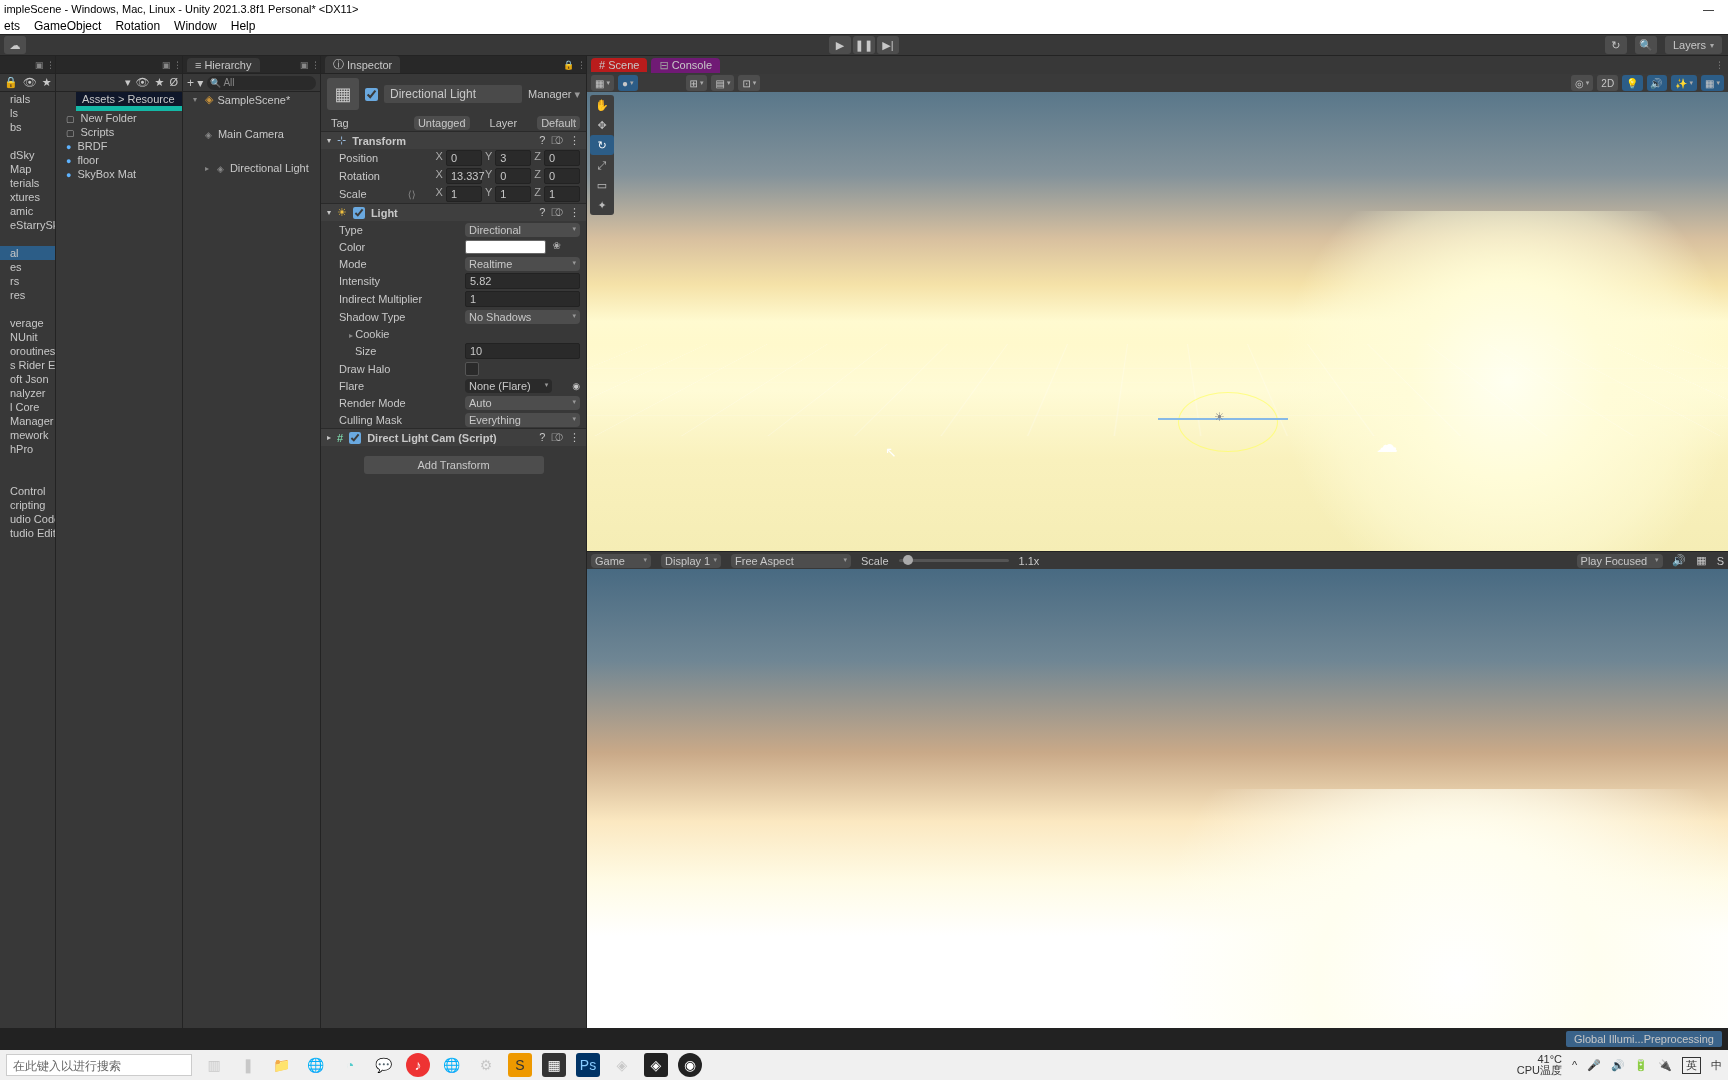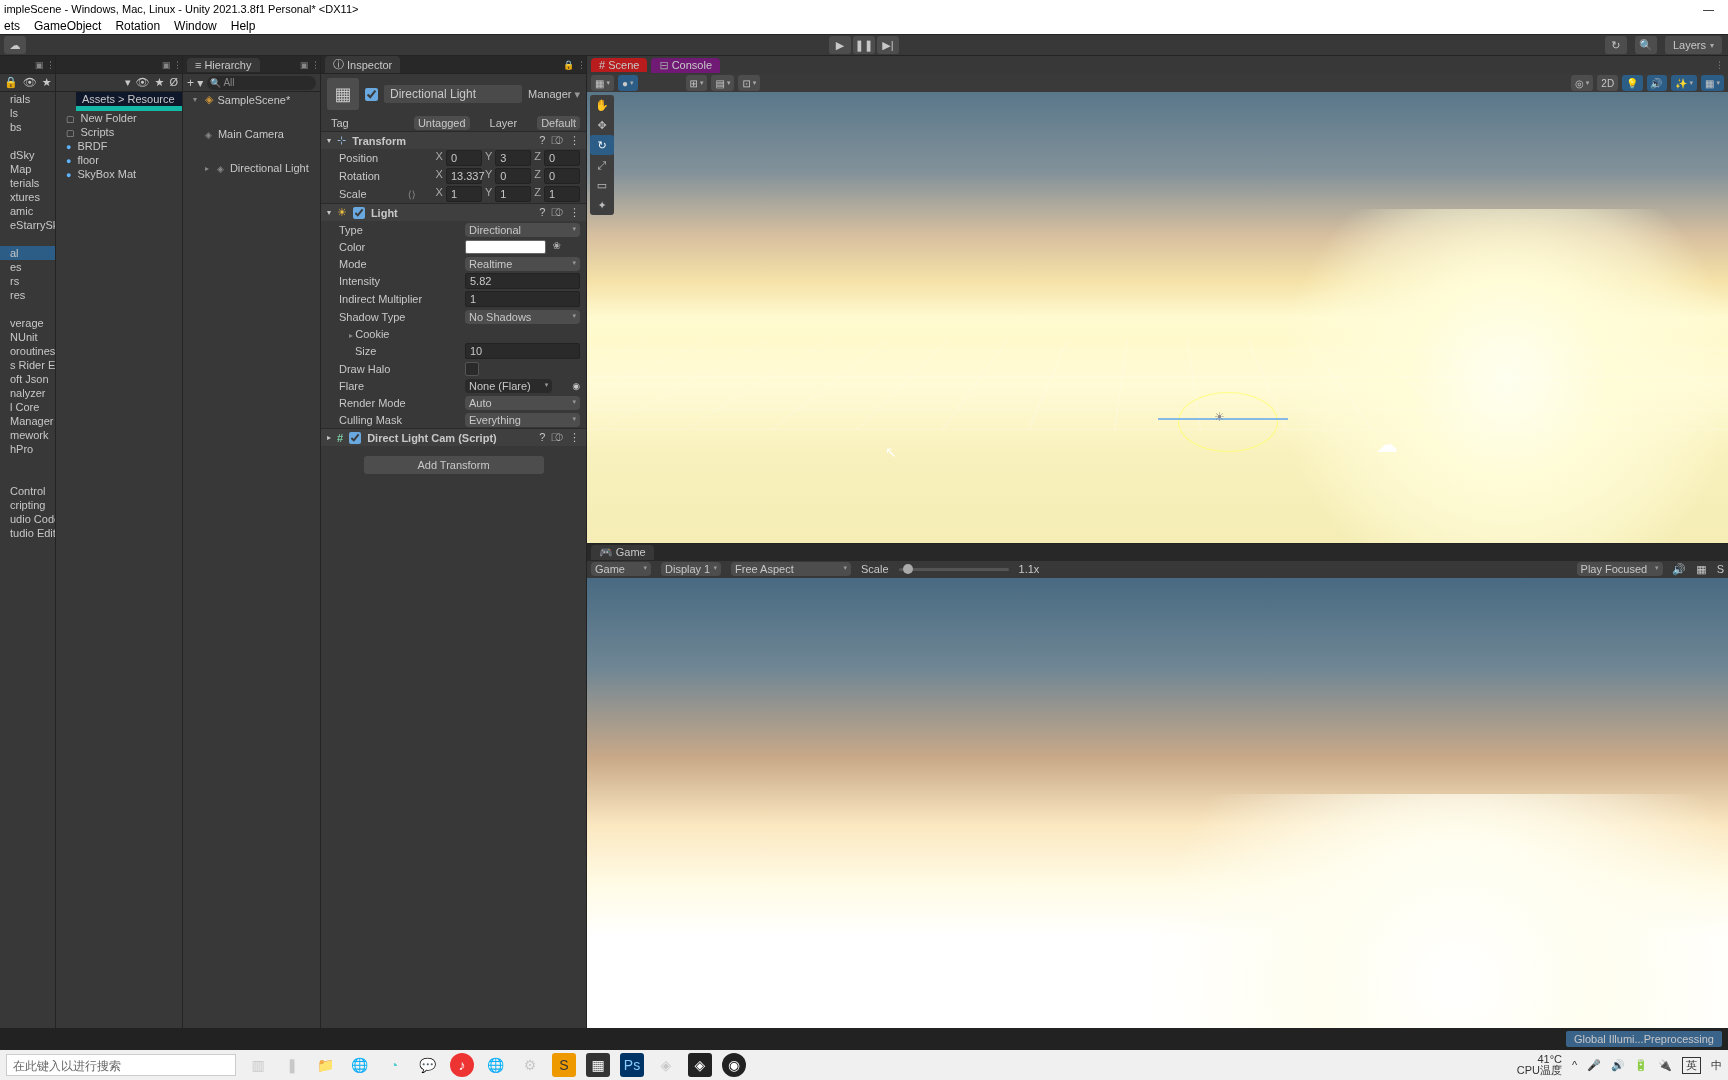--- a/index.html
+++ b/index.html
@@ -90,21 +90,21 @@
 
 .splitter { height:1px; background:#232323; }
 .game-top { height:17px; background:#282828; display:flex; align-items:center; padding:0 4px; gap:4px; }
 .game-bar { height:17px; background:#383838; display:flex; align-items:center; padding:0 4px; gap:10px; }
 .slider { width:110px; height:3px; background:#555; border-radius:2px; position:relative; }
 .slider .knob { position:absolute; width:10px; height:10px; background:#aaa; border-radius:50%; top:-4px; left:4px; }
 .game-view { flex:1; background:linear-gradient(to bottom,#486a82 0%,#6f8694 20%,#c9a988 40%,#fbe8c1 55%,#fffbe5 68%,#ffffff 80%,#ffffff 100%); position:relative; }
 .game-view .sun2 { position:absolute; right:-80px; top:48%; width:700px; height:380px; background:radial-gradient(circle at center,#fff 0%,#fffef0 35%,rgba(255,254,240,.4) 60%,rgba(255,254,240,0) 78%); }
 
 .taskbar { position:absolute; bottom:0; left:0; right:0; height:30px; background:#f0f0f0; display:flex; align-items:center; gap:10px; padding:0 6px; }
-.taskbar .searchbox { width:230px; height:22px; background:#fff; border:1px solid #ccc; padding-left:6px; line-height:22px; color:#666; font-size:12px; }
+.taskbar .searchbox { width:186px; height:22px; background:#fff; border:1px solid #ccc; padding-left:6px; line-height:22px; color:#666; font-size:12px; }
 .taskbar .ticon { width:24px; height:24px; display:flex; align-items:center; justify-content:center; font-size:14px; border-radius:3px; }
 .taskbar .tray { margin-left:auto; display:flex; align-items:center; gap:10px; color:#333; font-size:11px; }
 .status-strip { position:absolute; bottom:30px; left:0; right:0; height:22px; background:#222; display:flex; align-items:center; justify-content:flex-end; padding:0 6px; }
 .status-badge { background:#3a638a; padding:2px 8px; border-radius:2px; font-size:11px; }
 
 .cursor { position:absolute; font-size:14px; color:#fff; pointer-events:none; }
 .spacer-right { margin-left:auto; }
 </style>
 </head>
 <body>
@@ -483,23 +483,20 @@
         <div class="tbtn">✋</div>
         <div class="tbtn">✥</div>
         <div class="tbtn on">↻</div>
         <div class="tbtn">⤢</div>
         <div class="tbtn">▭</div>
         <div class="tbtn">✦</div>
       </div>
       <div class="cursor" style="left:298px;top:352px">↖</div>
     </div>
     <div class="splitter"></div>
-    <div class="game-top">
-      <div class="tab" style="background:#383838;padding:1px 8px;border-radius:4px 4px 0 0">🎮 <span>Game</span></div>
-    </div>
     <div class="game-bar">
       <div class="dd" style="flex:none;width:60px">Game</div>
       <div class="dd" style="flex:none;width:60px">Display 1</div>
       <div class="dd" style="flex:none;width:120px">Free Aspect</div>
       <span>Scale</span>
       <div class="slider">
           <div class="knob"></div>
         </div>
       <span>1.1x</span>
       <span class="spacer-right"></span>

